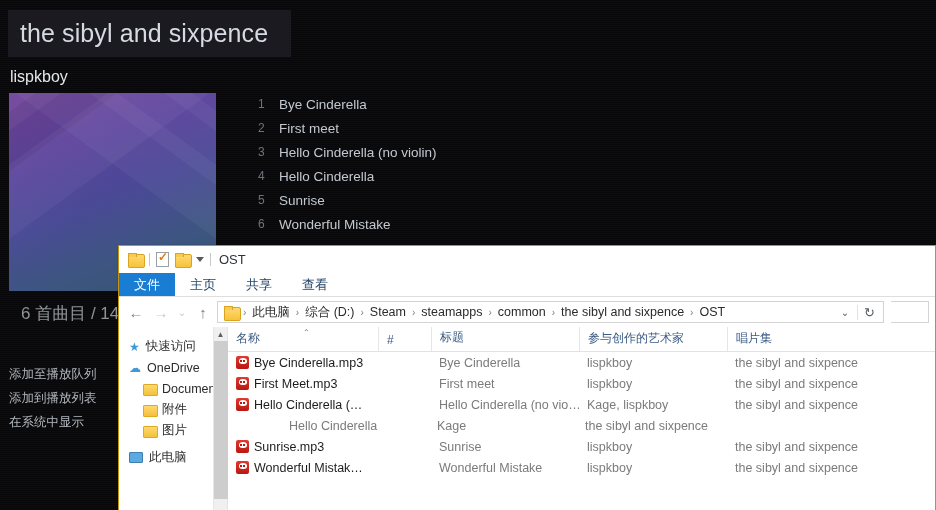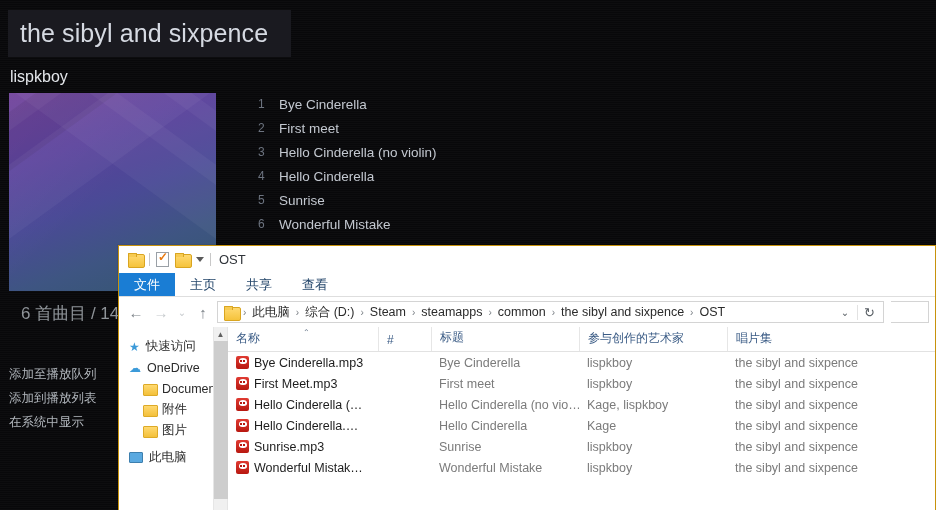--- a/index.html
+++ b/index.html
@@ -476,24 +476,20 @@
           <span class="mp3-ico"></span>
           <span>Hello Cinderella (…</span>
         </span>
         <span class="fr-num"></span>
         <span class="fr-title">Hello Cinderella (no vio…</span>
         <span class="fr-art">Kage, lispkboy</span>
         <span class="fr-alb">the sibyl and sixpence</span>
       </div>
 
       <div class="file-row">
-        <span class="fr-name">
-          <span class="mp3-ico"></span>
-          <span>Hello Cinderella.…</span>
-        </span>
         <span class="fr-num"></span>
         <span class="fr-title">Hello Cinderella</span>
         <span class="fr-art">Kage</span>
         <span class="fr-alb">the sibyl and sixpence</span>
       </div>
 
       <div class="file-row">
         <span class="fr-name">
           <span class="mp3-ico"></span>
           <span>Sunrise.mp3</span>

